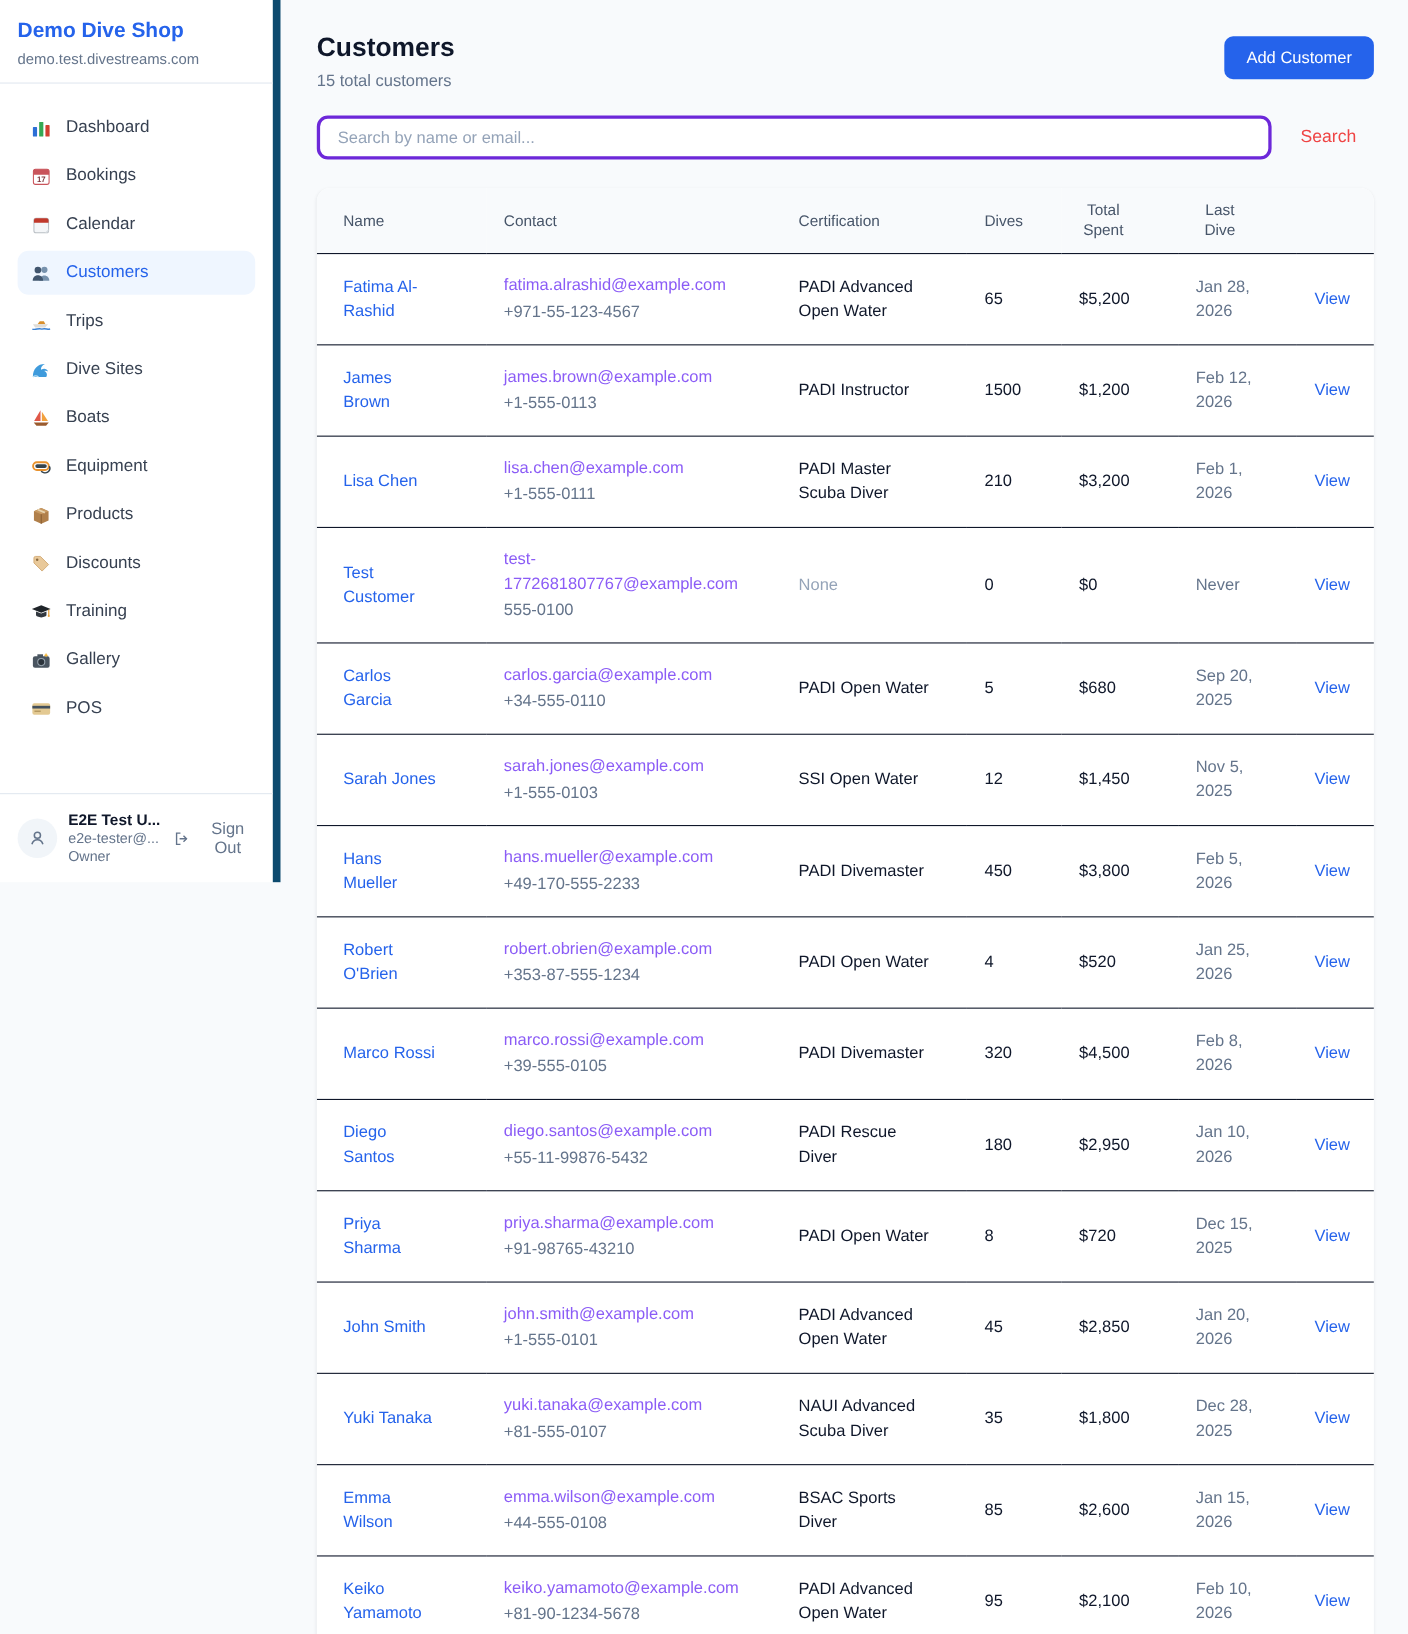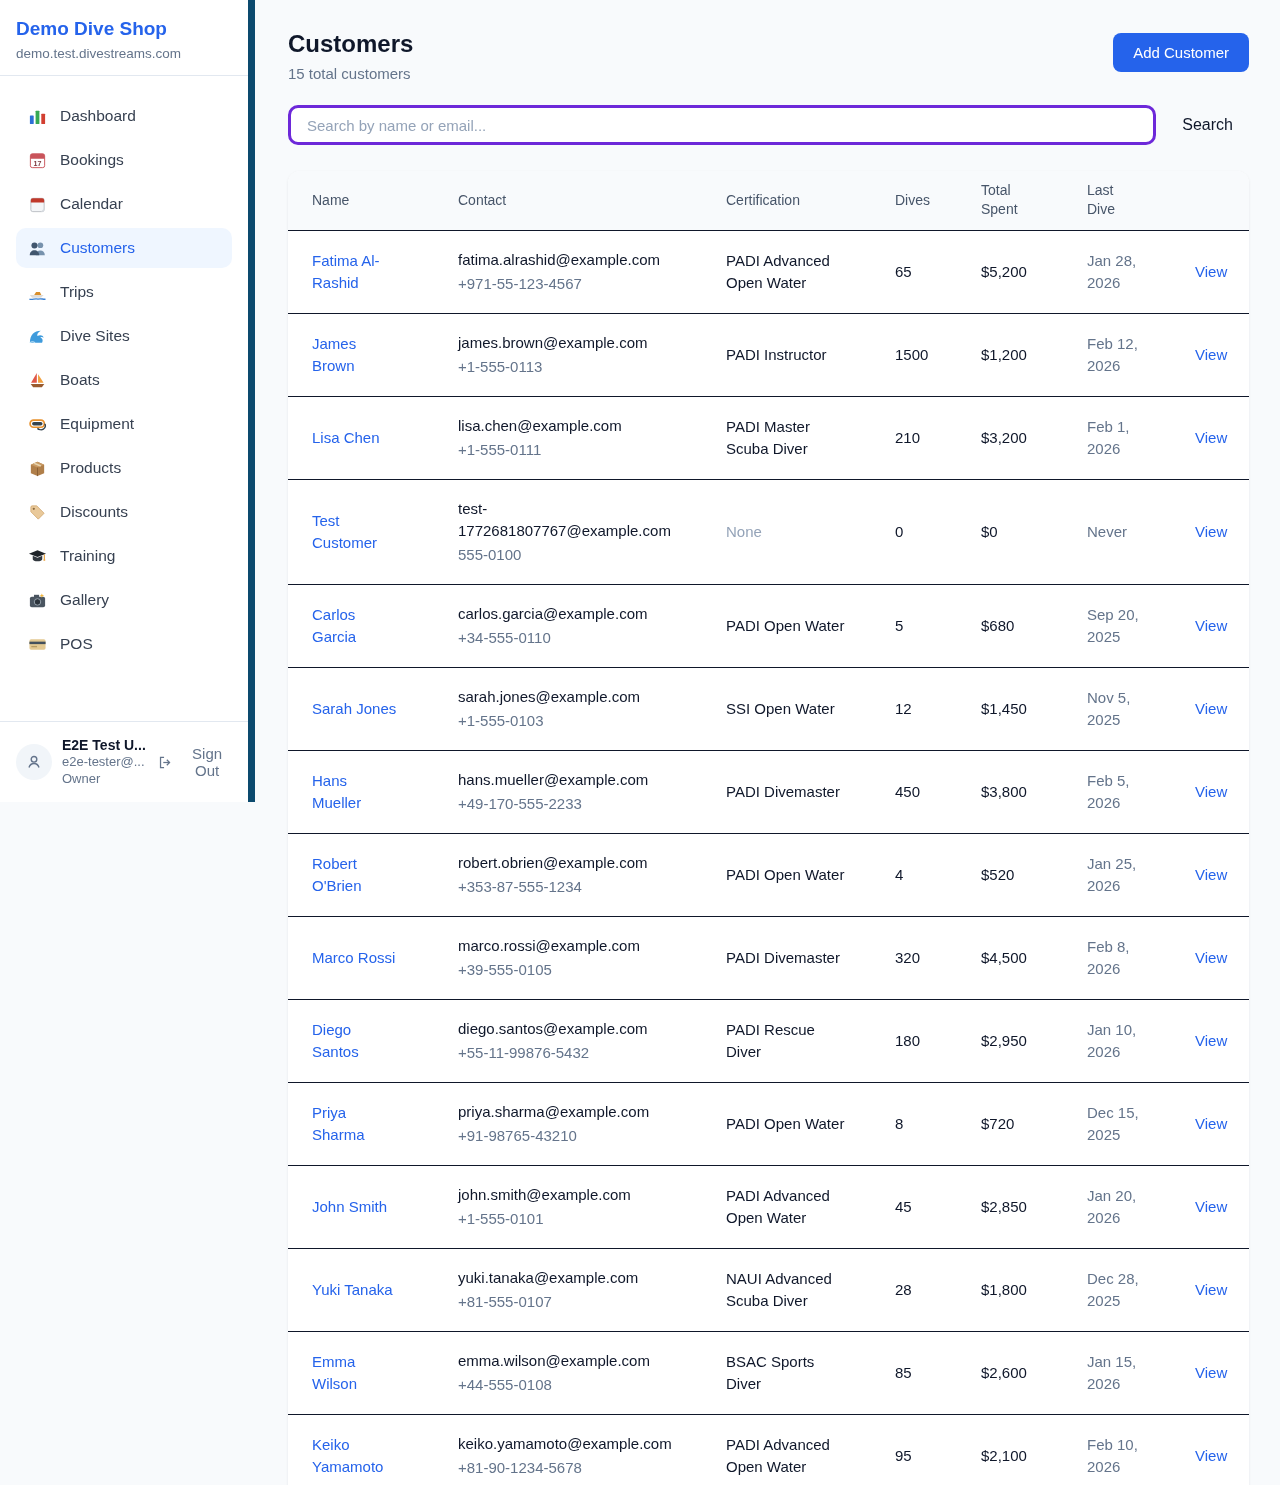--- a/index.html
+++ b/index.html
@@ -57,47 +57,47 @@
   }
   .search-row { margin-top:23px; display:flex; align-items:center; }
   .search-input {
     flex:1; height:40px; background:#fff; border:3px solid #6d28d9;
     border-radius:10px; padding:0 16px; font-size:15px; color:#0f172a;
     font-family:inherit; outline:none;
   }
   .search-input::placeholder { color:#94a3b8; }
   .search-btn {
     background:none; border:none; font-family:inherit; cursor:pointer;
-    font-size:16px; font-weight:500; color:#0f172a;
+    font-size:16px; font-weight:500; color:#ef4444;
     margin-left:26px; margin-right:16px; padding:0;
   }
   
   .table-card {
     margin-top:26px; margin-bottom:25px; background:#fff; border-radius:12px;
     overflow:hidden; box-shadow:0 1px 3px rgba(15,23,42,.08);
   }
   table { width:100%; border-collapse:collapse; table-layout:fixed; }
   thead th {
     background:#f8fafc; text-align:left; font-size:14px; font-weight:500;
     color:#475569; padding:10px 16px; height:59px; vertical-align:middle;
     border-bottom:1px solid #0f172a;
   }
   thead th:first-child { padding-left:24px; }
-  .wrap-narrow { display:inline-block; max-width:44px; line-height:19px; }
+  .wrap-narrow { display:inline-block; max-width:44px; line-height:19px;text-align:center; }
   tbody td {
     padding:18px 16px; font-size:15px; color:#0f172a;
     vertical-align:middle; line-height:22px;
   }
   tbody td:first-child { padding-left:24px; }
   tbody tr + tr td { border-top:1px solid #0f172a; }
   .name-link {
     color:#2563eb; font-weight:500; text-decoration:none; cursor:pointer;
     display:inline-block; max-width:86px;
   }
-  .email { color:#0f172a; max-width:236px; overflow-wrap:break-word; }
+  .email { color:#8b5cf6; max-width:236px; overflow-wrap:break-word; }
   .phone { color:#64748b; margin-top:2px; }
   .cert { display:inline-block; max-width:122px; }
   .cert.muted { color:#94a3b8; }
   .last-dive { display:inline-block; max-width:80px; color:#64748b; }
   .view-link { color:#2563eb; font-weight:500; text-decoration:none; cursor:pointer; }
 </style>
 </head>
 <body>
 
 <aside class="sidebar">
@@ -443,21 +443,21 @@
     <td><span class="last-dive">Jan 20, 2026</span></td>
     <td><a class="view-link">View</a></td>
   </tr>
           <tr class="row">
     <td><a class="name-link">Yuki Tanaka</a></td>
     <td>
       <div class="email">yuki.tanaka@example.com</div>
       <div class="phone">+81-555-0107</div>
     </td>
     <td><span class="cert">NAUI Advanced Scuba Diver</span></td>
-    <td><span>28</span></td>
+    <td><span>35</span></td>
     <td><span>$1,800</span></td>
     <td><span class="last-dive">Dec 28, 2025</span></td>
     <td><a class="view-link">View</a></td>
   </tr>
           <tr class="row">
     <td><a class="name-link">Emma Wilson</a></td>
     <td>
       <div class="email">emma.wilson@example.com</div>
       <div class="phone">+44-555-0108</div>
     </td>

